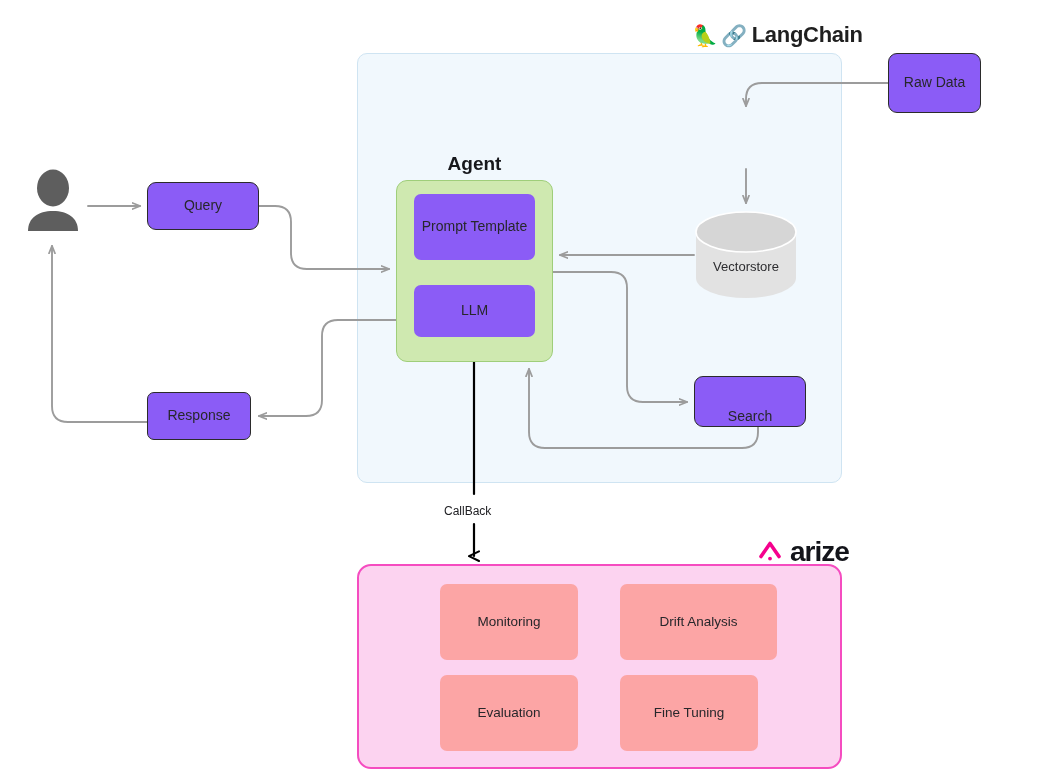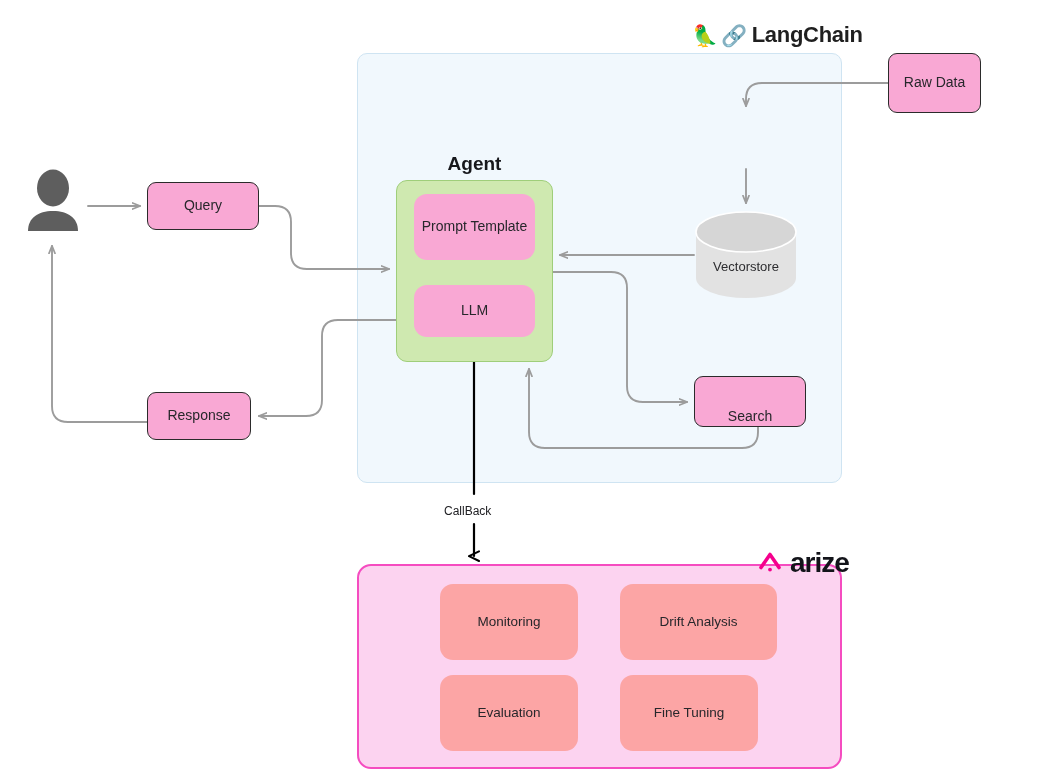--- a/index.html
+++ b/index.html
@@ -69,48 +69,47 @@
   .brand-langchain .emoji {
     font-size: 21px;
     line-height: 1;
   }
   .brand-arize {
     left: 757px;
     top: 536px;
     font-size: 28px;
     gap: 7px;
     letter-spacing: -1px;
-    margin-top: 11px;
   }
   .arize-mark { width: 26px; height: 26px; display: block; }
   .arize-word { font-weight: bold; color: #13141a; }
 
   
   .node {
     position: absolute;
     box-sizing: border-box;
     display: flex;
     align-items: center;
     justify-content: center;
     text-align: center;
-    background: #f9a8d4;
+    background: #8b5cf6;
     border: 1.4px solid #2b2b2b;
     border-radius: 9px;
     color: #27272b;
     font-size: 14px;
     line-height: 1.28;
   }
   .node.inner {
     border: none;
-    border-radius: 13px;
+    border-radius: 7px;
     box-shadow: none;
   }
 
   .n-query     { left: 147px; top: 182px; width: 112px; height: 48px; }
-  .n-response  { left: 147px; top: 392px; width: 104px; height: 48px; }
+  .n-response  { left: 147px; top: 392px; width: 104px; height: 48px; border-radius: 7px; }
   .n-rawdata   { left: 888px; top: 53px;  width: 93px;  height: 60px; }
   .n-dataload  { left: 686px; top: 113px; width: 120px; height: 56px; }
   .n-search    { left: 694px; top: 376px; width: 112px; height: 51px; align-items: flex-end; }
 
   .agent-group {
     position: absolute;
     left: 396px;
     top: 180px;
     width: 157px;
     height: 182px;

